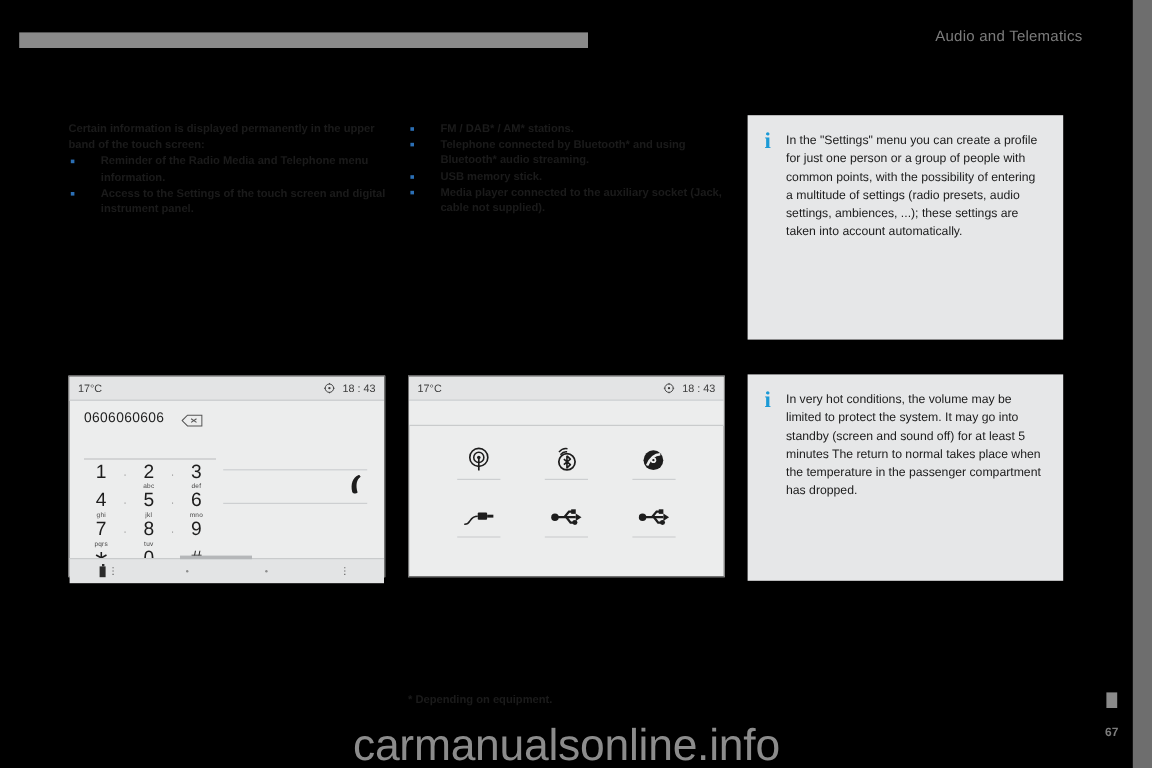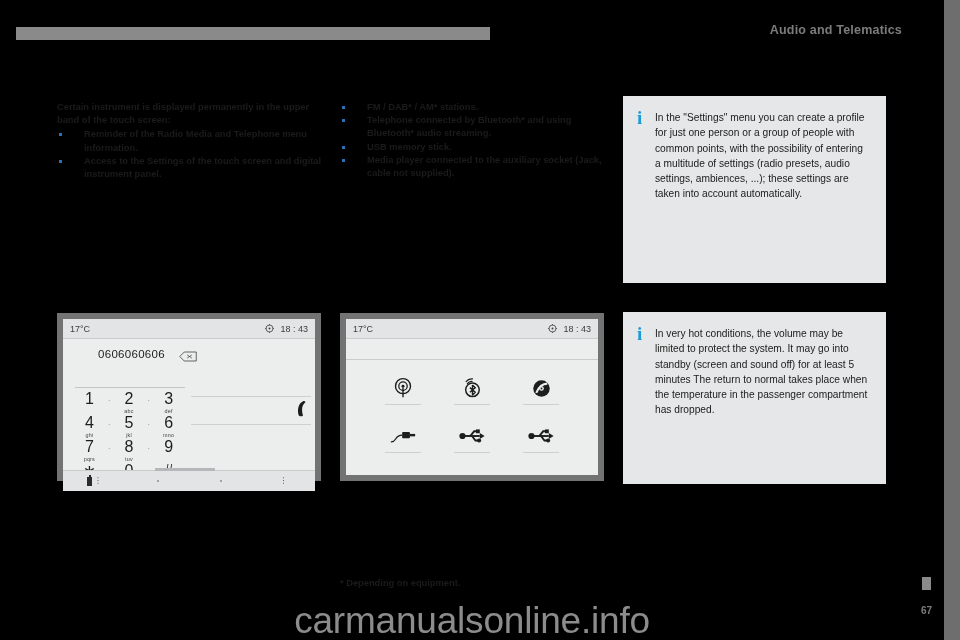--- a/index.html
+++ b/index.html
@@ -27,21 +27,21 @@
   .header-bar {
     position: absolute;
     left: 16px; top: 27px;
     width: 474px; height: 13px;
     background: #8a8a8a;
   }
   .header-title {
     position: absolute;
     right: 58px; top: 23px;
     font-size: 12.5px;
-    font-weight: bold;
+    font-weight: normal;
     color: #7c7c7c;
     letter-spacing: .2px;
     white-space: nowrap;
   }
 
   
   .col {
     position: absolute;
     color: #1b1b1b;
     font-size: 9.3px;
@@ -92,21 +92,21 @@
   .info-text {
     font-size: 10.2px;
     line-height: 15.3px;
     color: #1b1b1b;
   }
 
   
   .screen {
     position: absolute;
     background: #eceded;
-    border: 6px solid #737373;
+    border: 1px solid #737373;
   }
   .screen-left  { left: 57px;  top: 313px; width: 264px; height: 168px; }
   .screen-right { left: 340px; top: 313px; width: 264px; height: 168px; }
 
   .statusbar {
     height: 20px;
     background: #e3e4e5;
     border-bottom: 1px solid #c9cbcc;
     display: flex;
     align-items: center;
@@ -120,21 +120,21 @@
 
   
   .phone-body { position: relative; height: 147px; }
   .num-field {
     position: relative;
     margin: 5px 8px 0 12px;
     height: 19px;
     display: flex;
     align-items: center;
   }
-  .num-value { font-size: 11.5px; color: #1d1d1d; letter-spacing: .3px; margin-left: 23px; }
+  .num-value { font-size: 11.5px; color: #1d1d1d; letter-spacing: .3px; }
   .bksp {
     margin-left: 14px;
     width: 18px; height: 11px;
     position: relative;
   }
   .num-underline {
     position: absolute;
     left: 12px; top: 43px;
     width: 110px; height: 1px;
     background: #c2c4c6;
@@ -269,21 +269,21 @@
 <body>
 
 <div class="page">
 
   <div class="right-strip"></div>
 
   <div class="header-bar"></div>
   <div class="header-title">Audio and Telematics</div>
 
   <div class="col col-1">
-    <span class="lead">Certain instrument is displayed permanently in the upper band of the touch screen:</span>
+    <span class="lead">Certain information is displayed permanently in the upper band of the touch screen:</span>
     <ul class="bullets">
       <li>Reminder of the Radio Media and Telephone menu information.</li>
       <li>Access to the Settings of the touch screen and digital instrument panel.</li>
     </ul>
   </div>
 
   <div class="col col-2">
     <ul class="bullets">
       <li>FM / DAB* / AM* stations.</li>
       <li>Telephone connected by Bluetooth* and using Bluetooth* audio streaming.</li>

